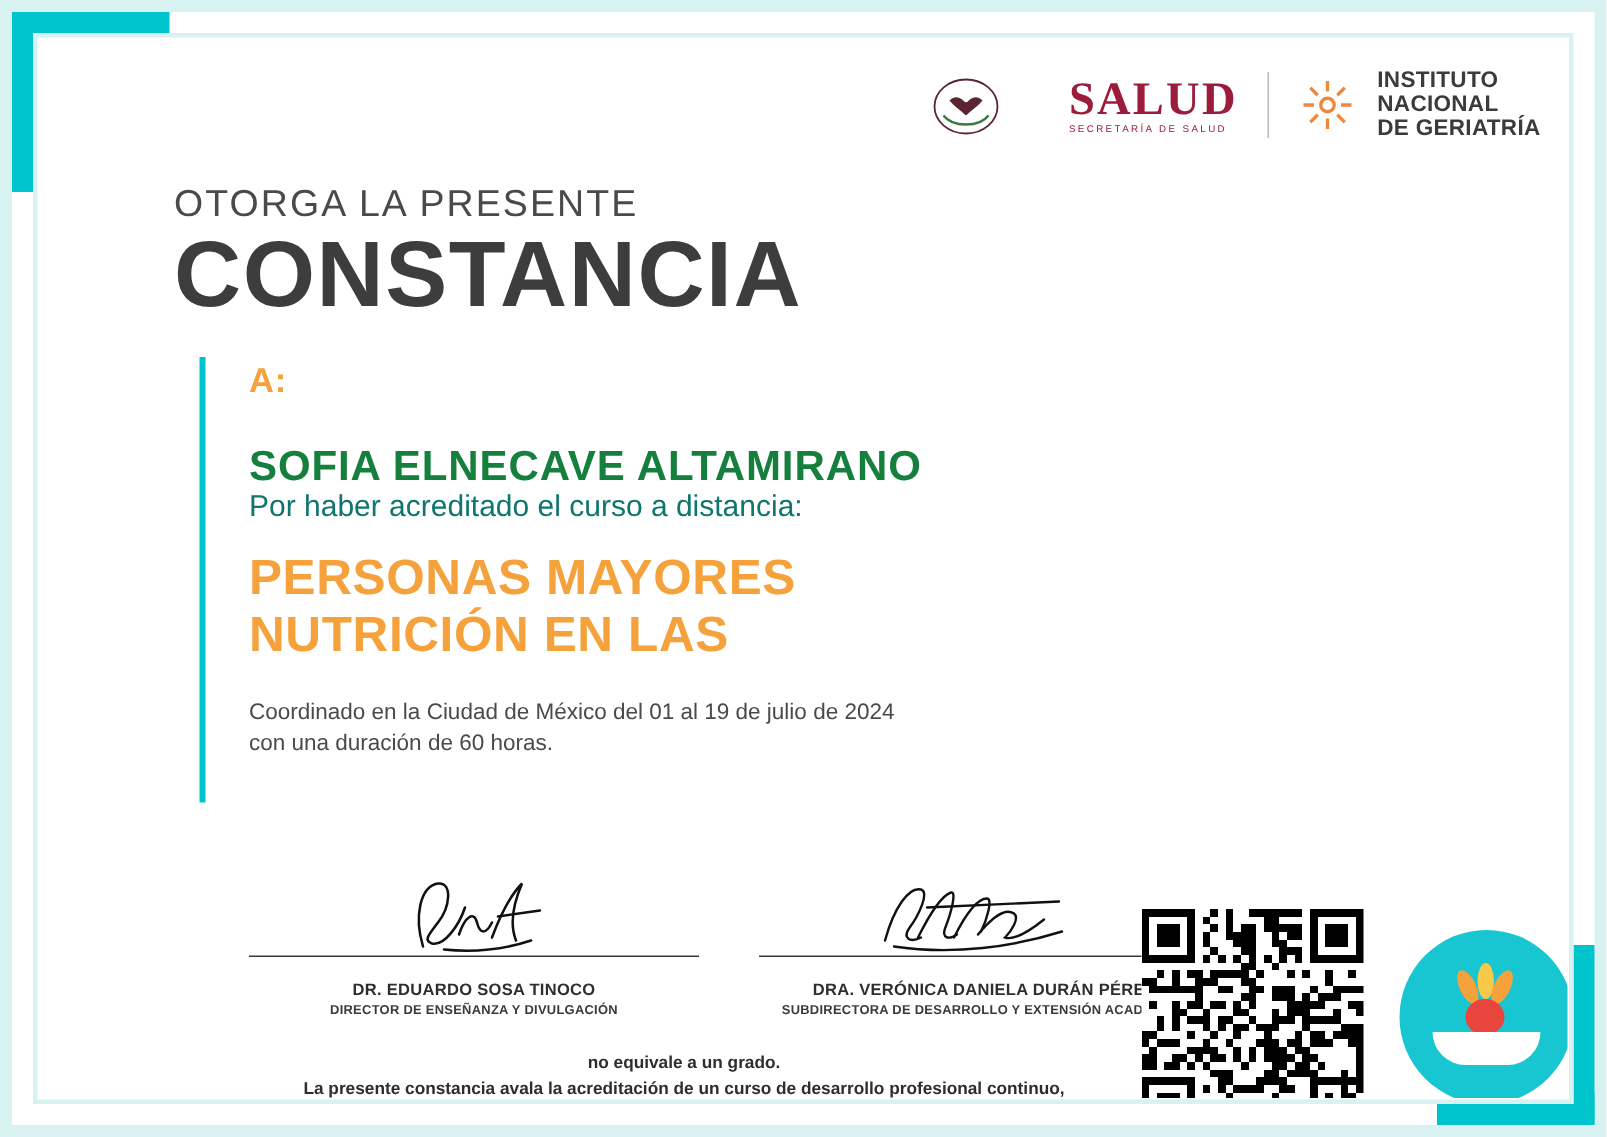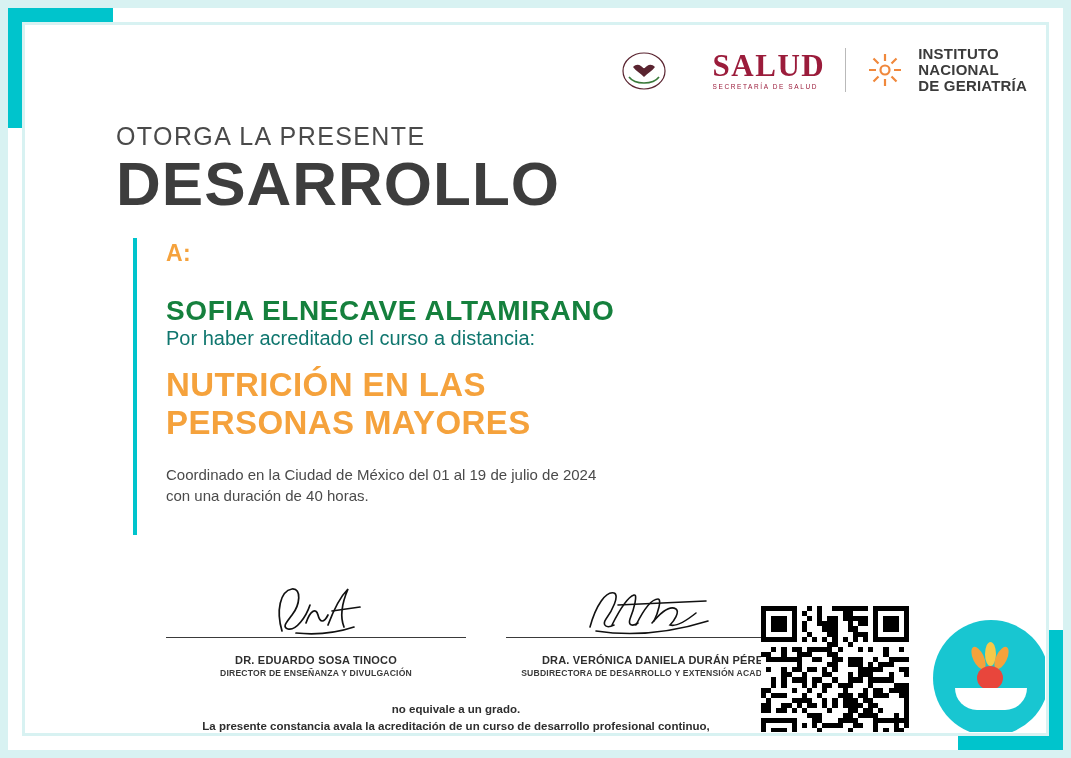--- a/index.html
+++ b/index.html
@@ -346,35 +346,35 @@
         </svg>
       </div>
       <div class="ing-text">
         <div class="l1">INSTITUTO</div>
         <div class="l1">NACIONAL</div>
         <div class="l1">DE GERIATRÍA</div>
       </div>
     </div>
 
     <div class="otorga">OTORGA LA PRESENTE</div>
-    <div class="constancia">DESARROLLO</div>
+    <div class="constancia">CONSTANCIA</div>
 
     <div class="accent-bar"></div>
 
     <div class="body-block">
       <div class="label-a">A:</div>
       <div class="student-name">SOFIA ELNECAVE ALTAMIRANO</div>
       <div class="por-haber">Por haber acreditado el curso a distancia:</div>
       <div class="course-title">
+        <div>PERSONAS MAYORES</div>
         <div>NUTRICIÓN EN LAS</div>
-        <div>PERSONAS MAYORES</div>
       </div>
       <div class="course-detail">
         <div>Coordinado en la Ciudad de México del 01 al 19 de julio de 2024</div>
-        <div>con una duración de 40 horas.</div>
+        <div>con una duración de 60 horas.</div>
       </div>
     </div>
 
     <div class="signatures">
       <div class="sig">
         <div class="sig-scribble">
           <svg width="160" height="56" viewBox="0 0 160 56" aria-hidden="true">
             <g fill="none" stroke="#111" stroke-width="1.7" stroke-linecap="round">
               <path d="M46 50 C40 30 44 10 56 8 C66 7 64 24 56 34 C50 42 46 46 52 48 C60 50 70 36 74 24"></path>
               <path d="M70 42 C74 30 80 26 82 34 C84 42 88 42 92 34"></path>

